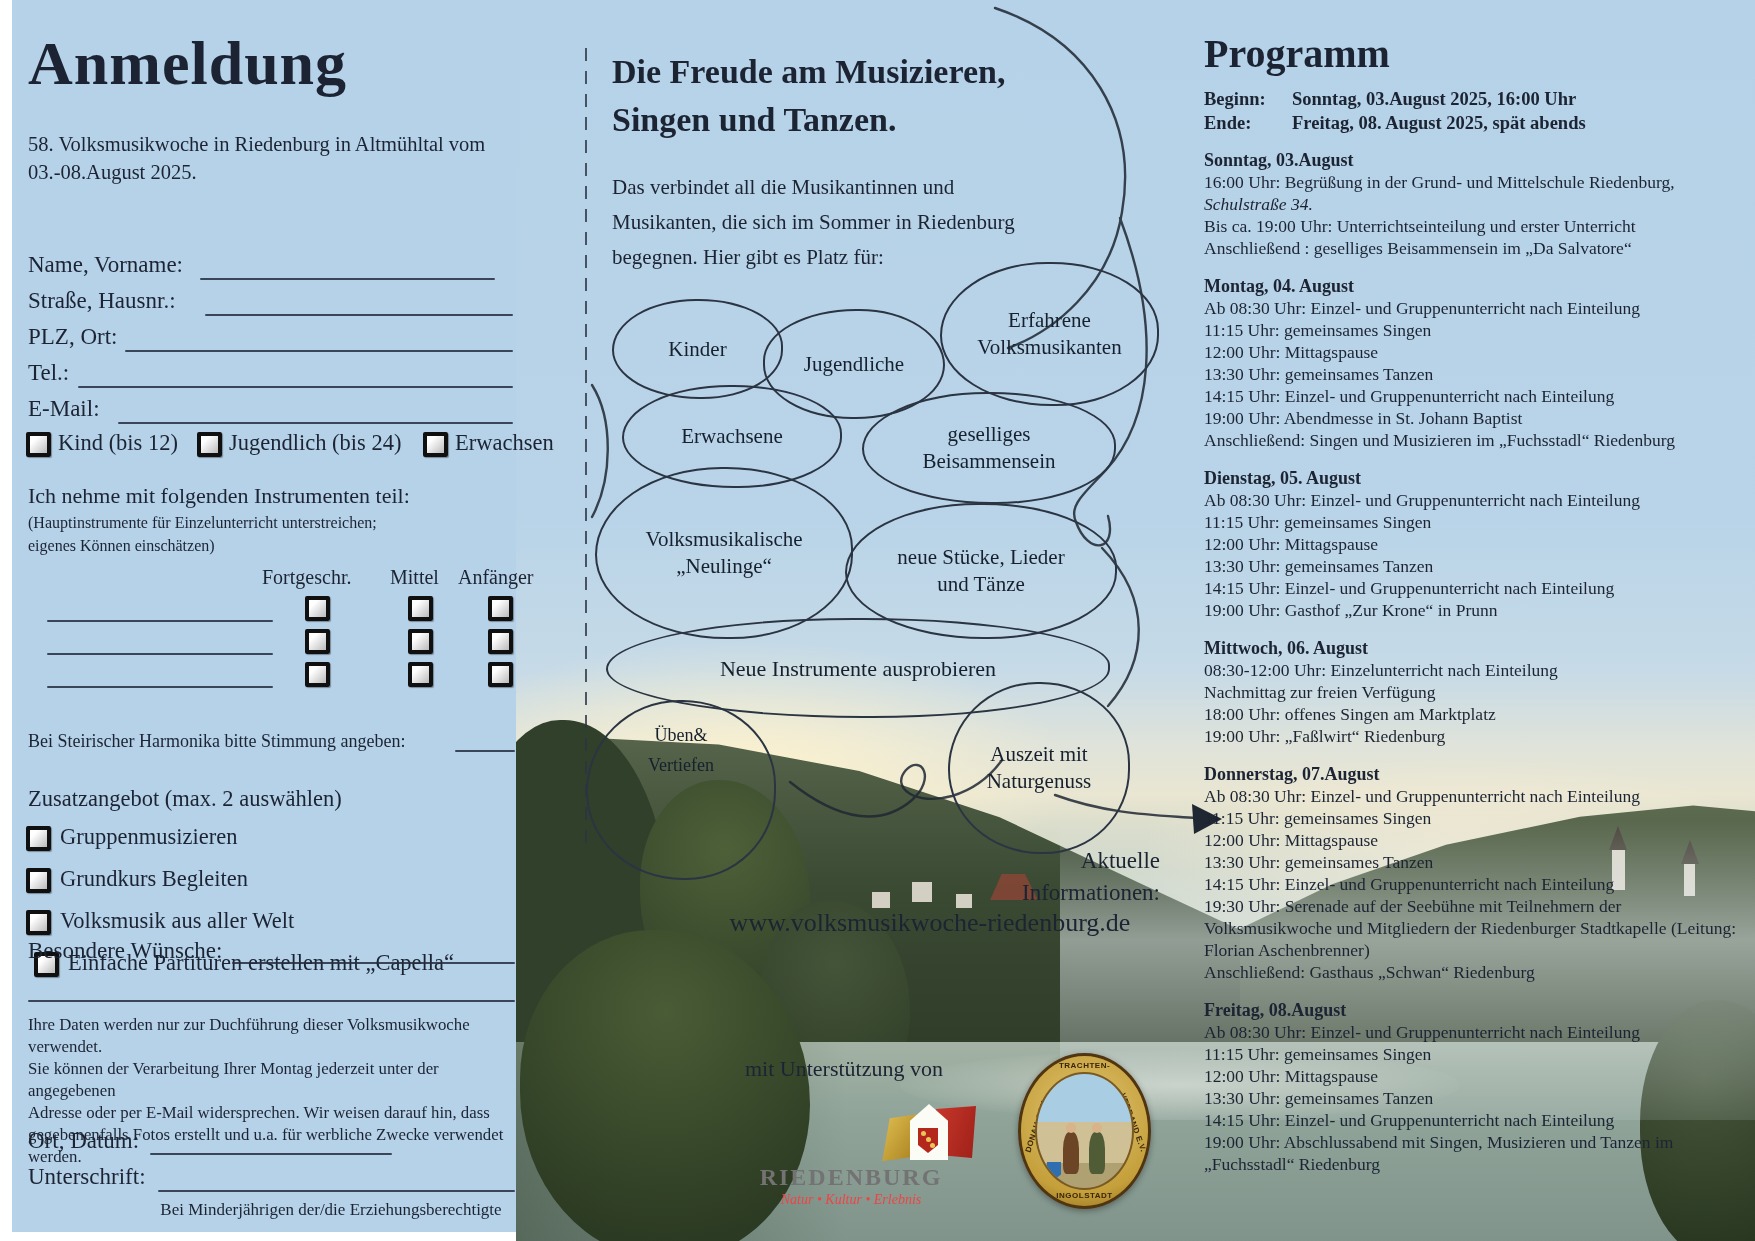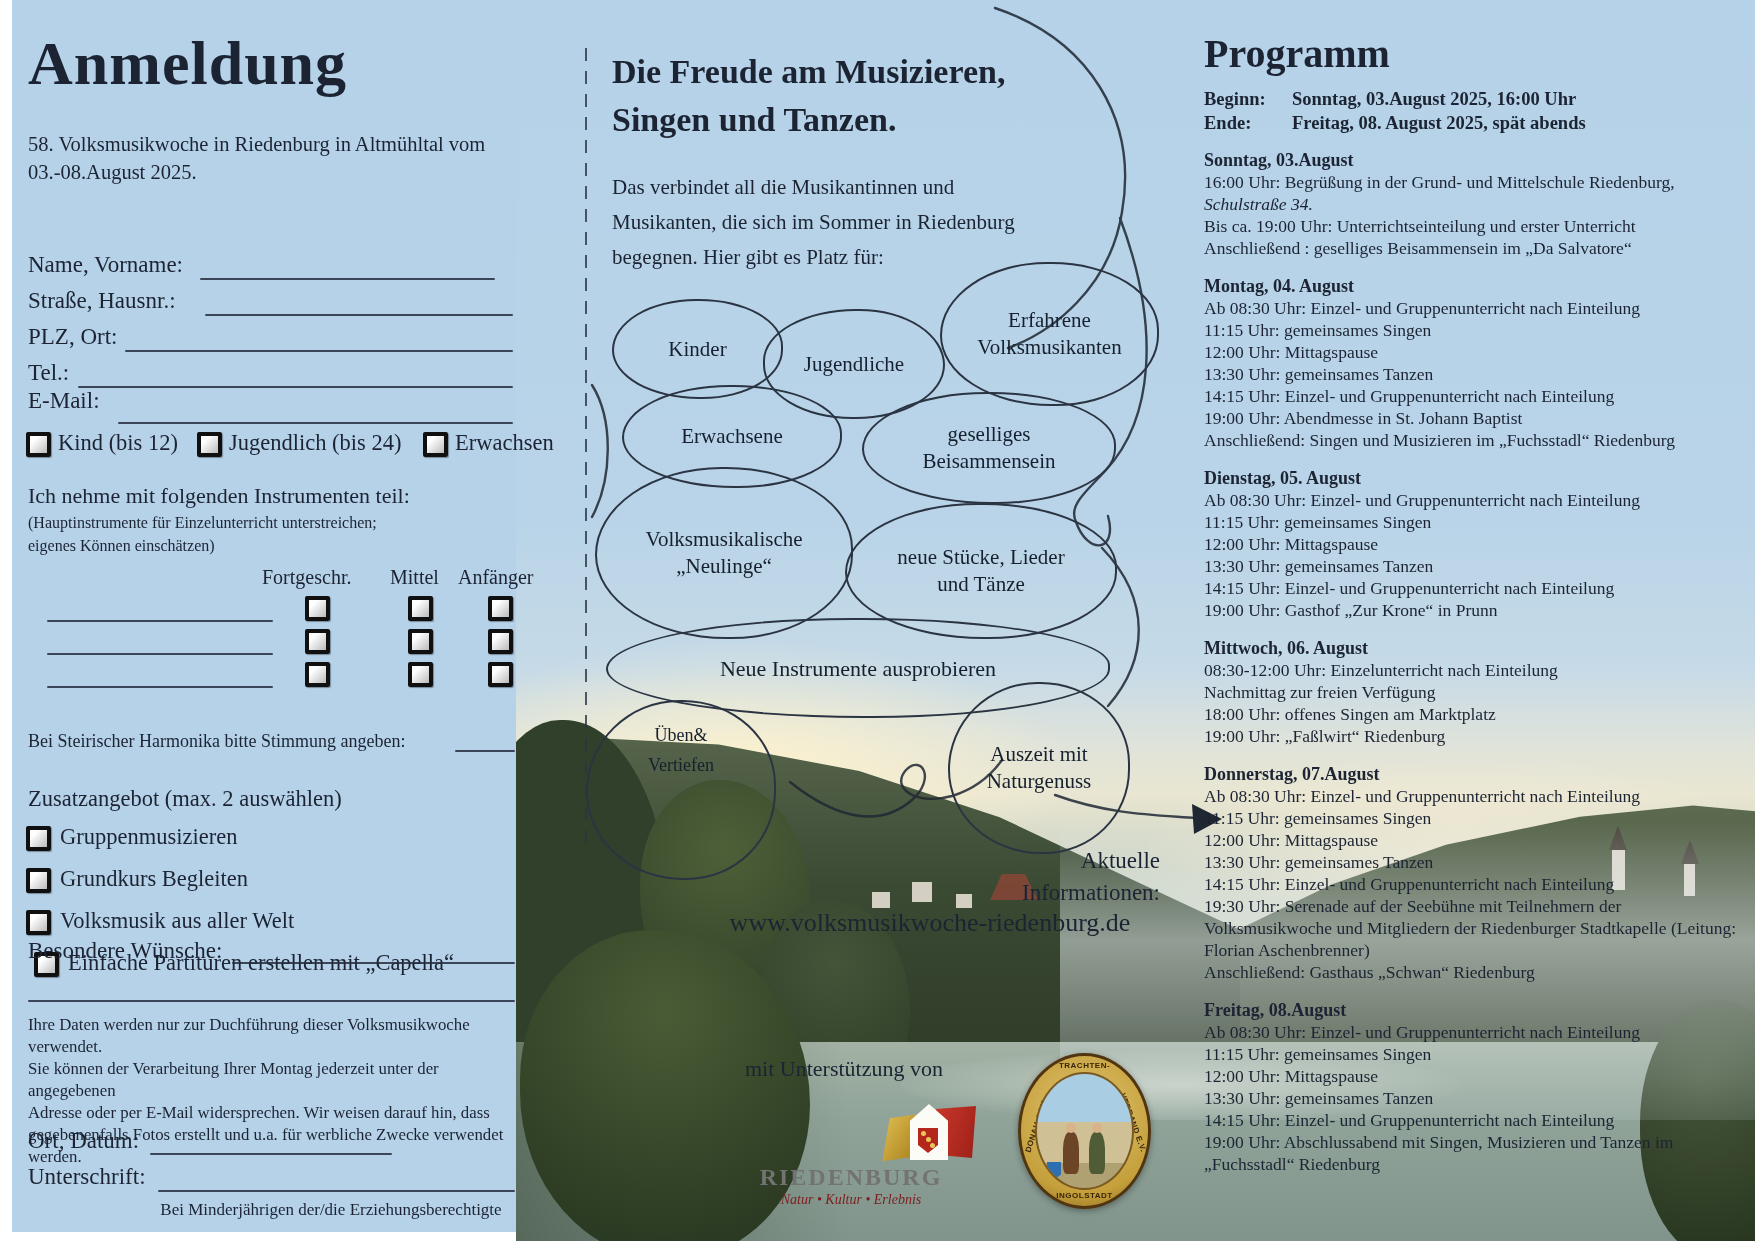--- a/index.html
+++ b/index.html
@@ -93,21 +93,21 @@
   #rb-mark{left:884px;top:1104px;width:92px;height:62px;}
   #rb-gold{position:absolute;left:2px;top:12px;width:38px;height:42px;background:linear-gradient(120deg,#d8b64a,#a8801e);transform:skewY(-8deg) skewX(-10deg);}
   #rb-red{position:absolute;right:0;top:2px;width:40px;height:52px;background:linear-gradient(110deg,#c8372b,#9e2018);clip-path:polygon(0 6%,100% 0,90% 100%,8% 94%);}
   #rb-house{position:absolute;left:26px;top:0;width:38px;height:56px;background:#fcfcf6;clip-path:polygon(50% 0,100% 30%,100% 100%,0 100%,0 30%);}
   #rb-shield{position:absolute;left:34px;top:24px;width:20px;height:25px;background:#b5271c;clip-path:polygon(0 0,100% 0,100% 68%,50% 100%,0 68%);}
   #rb-shield i{position:absolute;width:5px;height:5px;background:#e8c75a;border-radius:50%;}
   #rb-shield i:nth-child(1){left:3px;top:3px;}
   #rb-shield i:nth-child(2){left:8px;top:9px;}
   #rb-shield i:nth-child(3){left:12px;top:15px;}
   #rb-word{left:756px;top:1164px;width:190px;text-align:center;font-size:24px;font-weight:600;letter-spacing:2px;color:#737373;}
-  #rb-tag{left:756px;top:1192px;width:190px;text-align:center;font-size:14px;font-style:italic;color:#7f1d1d;}
+  #rb-tag{left:756px;top:1192px;width:190px;text-align:center;font-size:14px;font-style:italic;color:#ef4444;}
 
   
   #tr-logo{left:1018px;top:1053px;width:127px;height:150px;border-radius:50%;
     background:radial-gradient(circle at 50% 40%,#e3c878,#c49f3a 70%,#8a6a1e 100%);
     border:3px solid #513511;box-shadow:0 2px 6px rgba(0,0,0,.35);}
   #tr-inner{position:absolute;left:14px;top:16px;right:14px;bottom:16px;border-radius:50%;overflow:hidden;
     border:2px solid #7a5a20;background:linear-gradient(180deg,#a9cde2 0 42%,#cfc096 42% 78%,#b0a173 78% 100%);}
   .fig{position:absolute;bottom:14px;width:16px;height:42px;border-radius:40% 40% 20% 20%;}
   .fig:before{content:"";position:absolute;left:3px;top:-9px;width:10px;height:10px;border-radius:50%;background:#d9b38a;}
   #fig1{left:26px;background:#6b4526;}
@@ -176,21 +176,21 @@
   <div class="abs" id="anm-title">Anmeldung</div>
   <div class="abs" id="anm-intro">
       <div>58. Volksmusikwoche in Riedenburg in Altmühltal vom</div>
       <div>03.-08.August 2025.</div>
     </div>
 
   <div class="flabel" style="top:252px">Name, Vorname:</div>
   <div class="flabel" style="top:288px">Straße, Hausnr.:</div>
   <div class="flabel" style="top:324px">PLZ, Ort:</div>
   <div class="flabel" style="top:360px">Tel.:</div>
-  <div class="flabel" style="top:388px">E-Mail:</div>
+  <div class="flabel" style="top:396px">E-Mail:</div>
   <div class="wline" style="left:200px;top:278px;width:295px"></div>
   <div class="wline" style="left:205px;top:314px;width:308px"></div>
   <div class="wline" style="left:125px;top:350px;width:388px"></div>
   <div class="wline" style="left:78px;top:386px;width:435px"></div>
   <div class="wline" style="left:118px;top:422px;width:395px"></div>
 
   <div class="cb" style="left:26px;top:432px"></div>
   <div class="clabel" style="left:58px;top:430px">Kind (bis 12)</div>
   <div class="cb" style="left:197px;top:432px"></div>
   <div class="clabel" style="left:229px;top:430px">Jugendlich (bis 24)</div>

